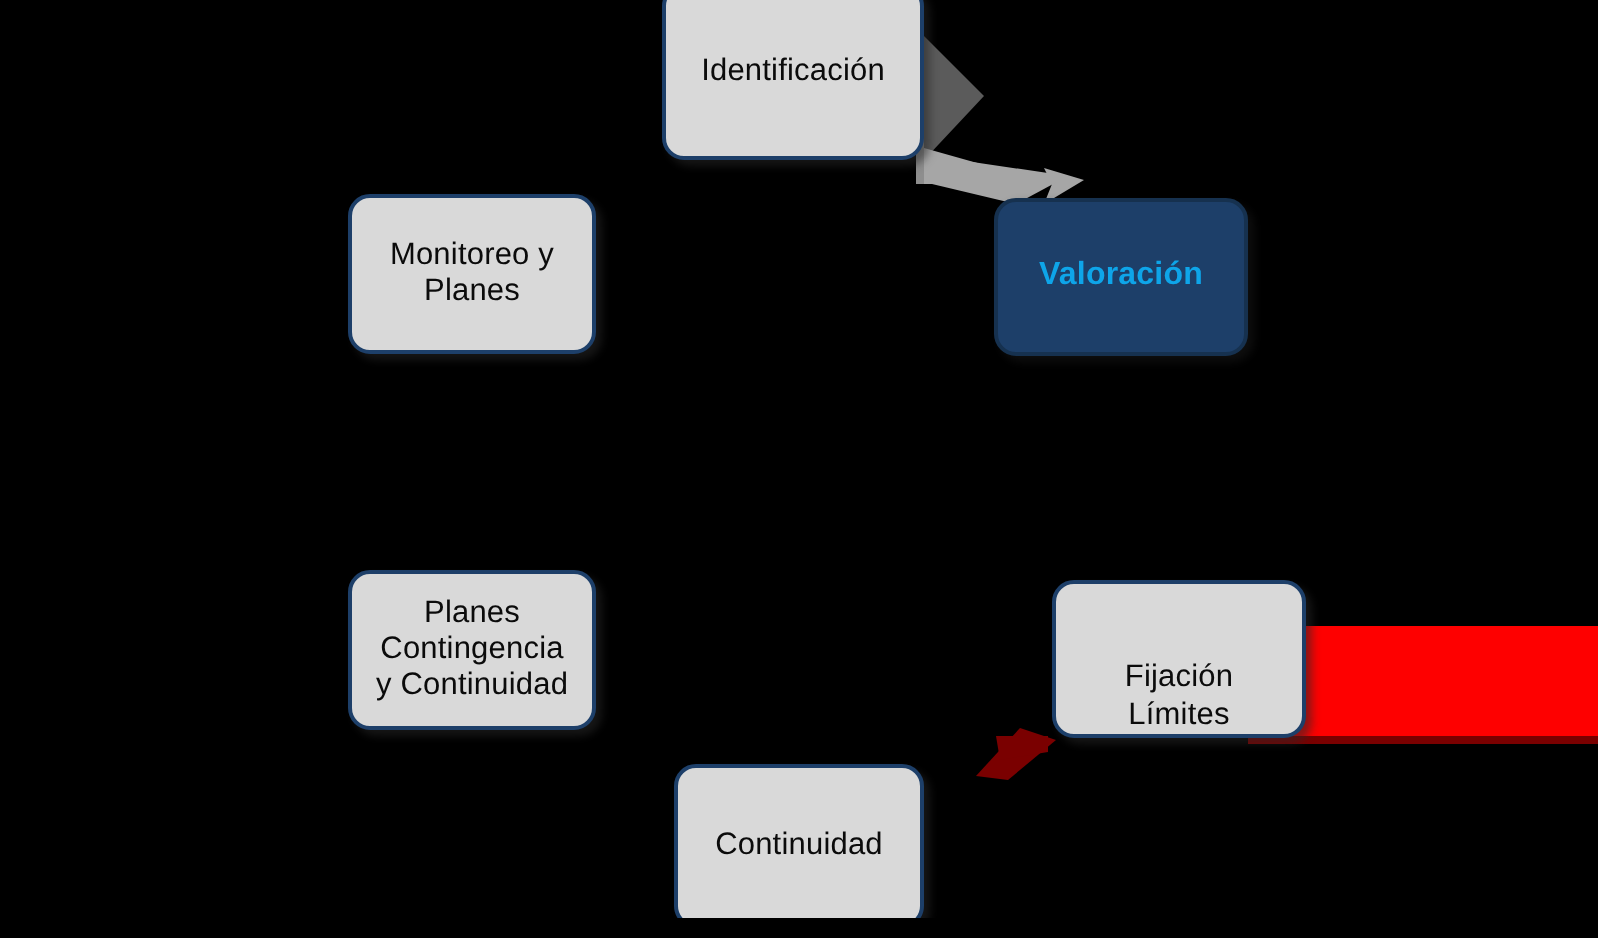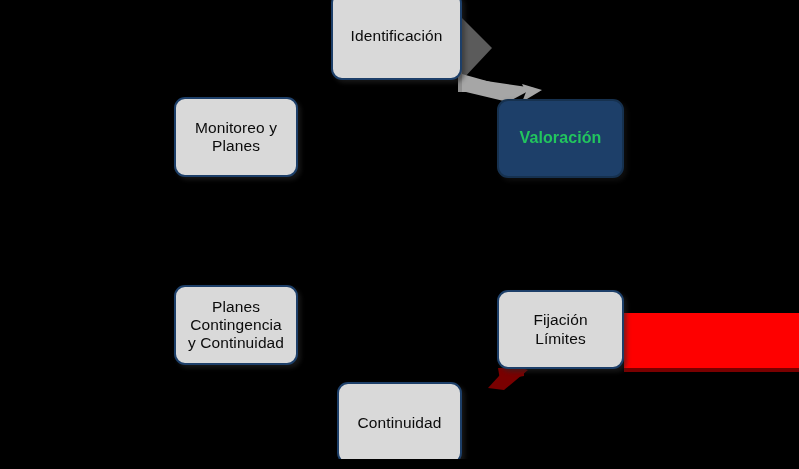--- a/index.html
+++ b/index.html
@@ -30,21 +30,21 @@
   }
   .node.grey {
     background: #d9d9d9;
     color: #0b0b0b;
     font-size: 15.5px;
     font-weight: 400;
     box-shadow: 3px 3px 4px rgba(40,40,40,0.55);
   }
   .node.navy {
     background: #1d3f69;
-    color: #22c55e;
+    color: #0ea5e9;
     font-size: 16px;
     font-weight: 700;
     border-color: #16314f;
     box-shadow: 3px 3px 5px rgba(20,20,20,0.7);
   }
   .node .label {
     display: block;
     padding: 0 6px;
     white-space: pre-line;
   }
@@ -84,21 +84,21 @@
   </svg>
 
   <div class="node grey" style="left:331px; top:-8px; width:131px; height:88px;">
     <span class="label">Identificación</span>
   </div>
 
   <div class="node navy" style="left:497px; top:99px; width:127px; height:79px;">
     <span class="label">Valoración</span>
   </div>
 
-  <div class="node grey" style="left:497px; top:290px; width:127px; height:79px;">
+  <div class="node grey" style="left:526px; top:290px; width:127px; height:79px;align-items:flex-end;">
     <span class="label">Fijación
 Límites</span>
   </div>
 
   <div class="node grey" style="left:337px; top:382px; width:125px; height:82px;">
     <span class="label">Continuidad</span>
   </div>
 
   <div class="node grey" style="left:174px; top:285px; width:124px; height:80px;">
     <span class="label">Planes

